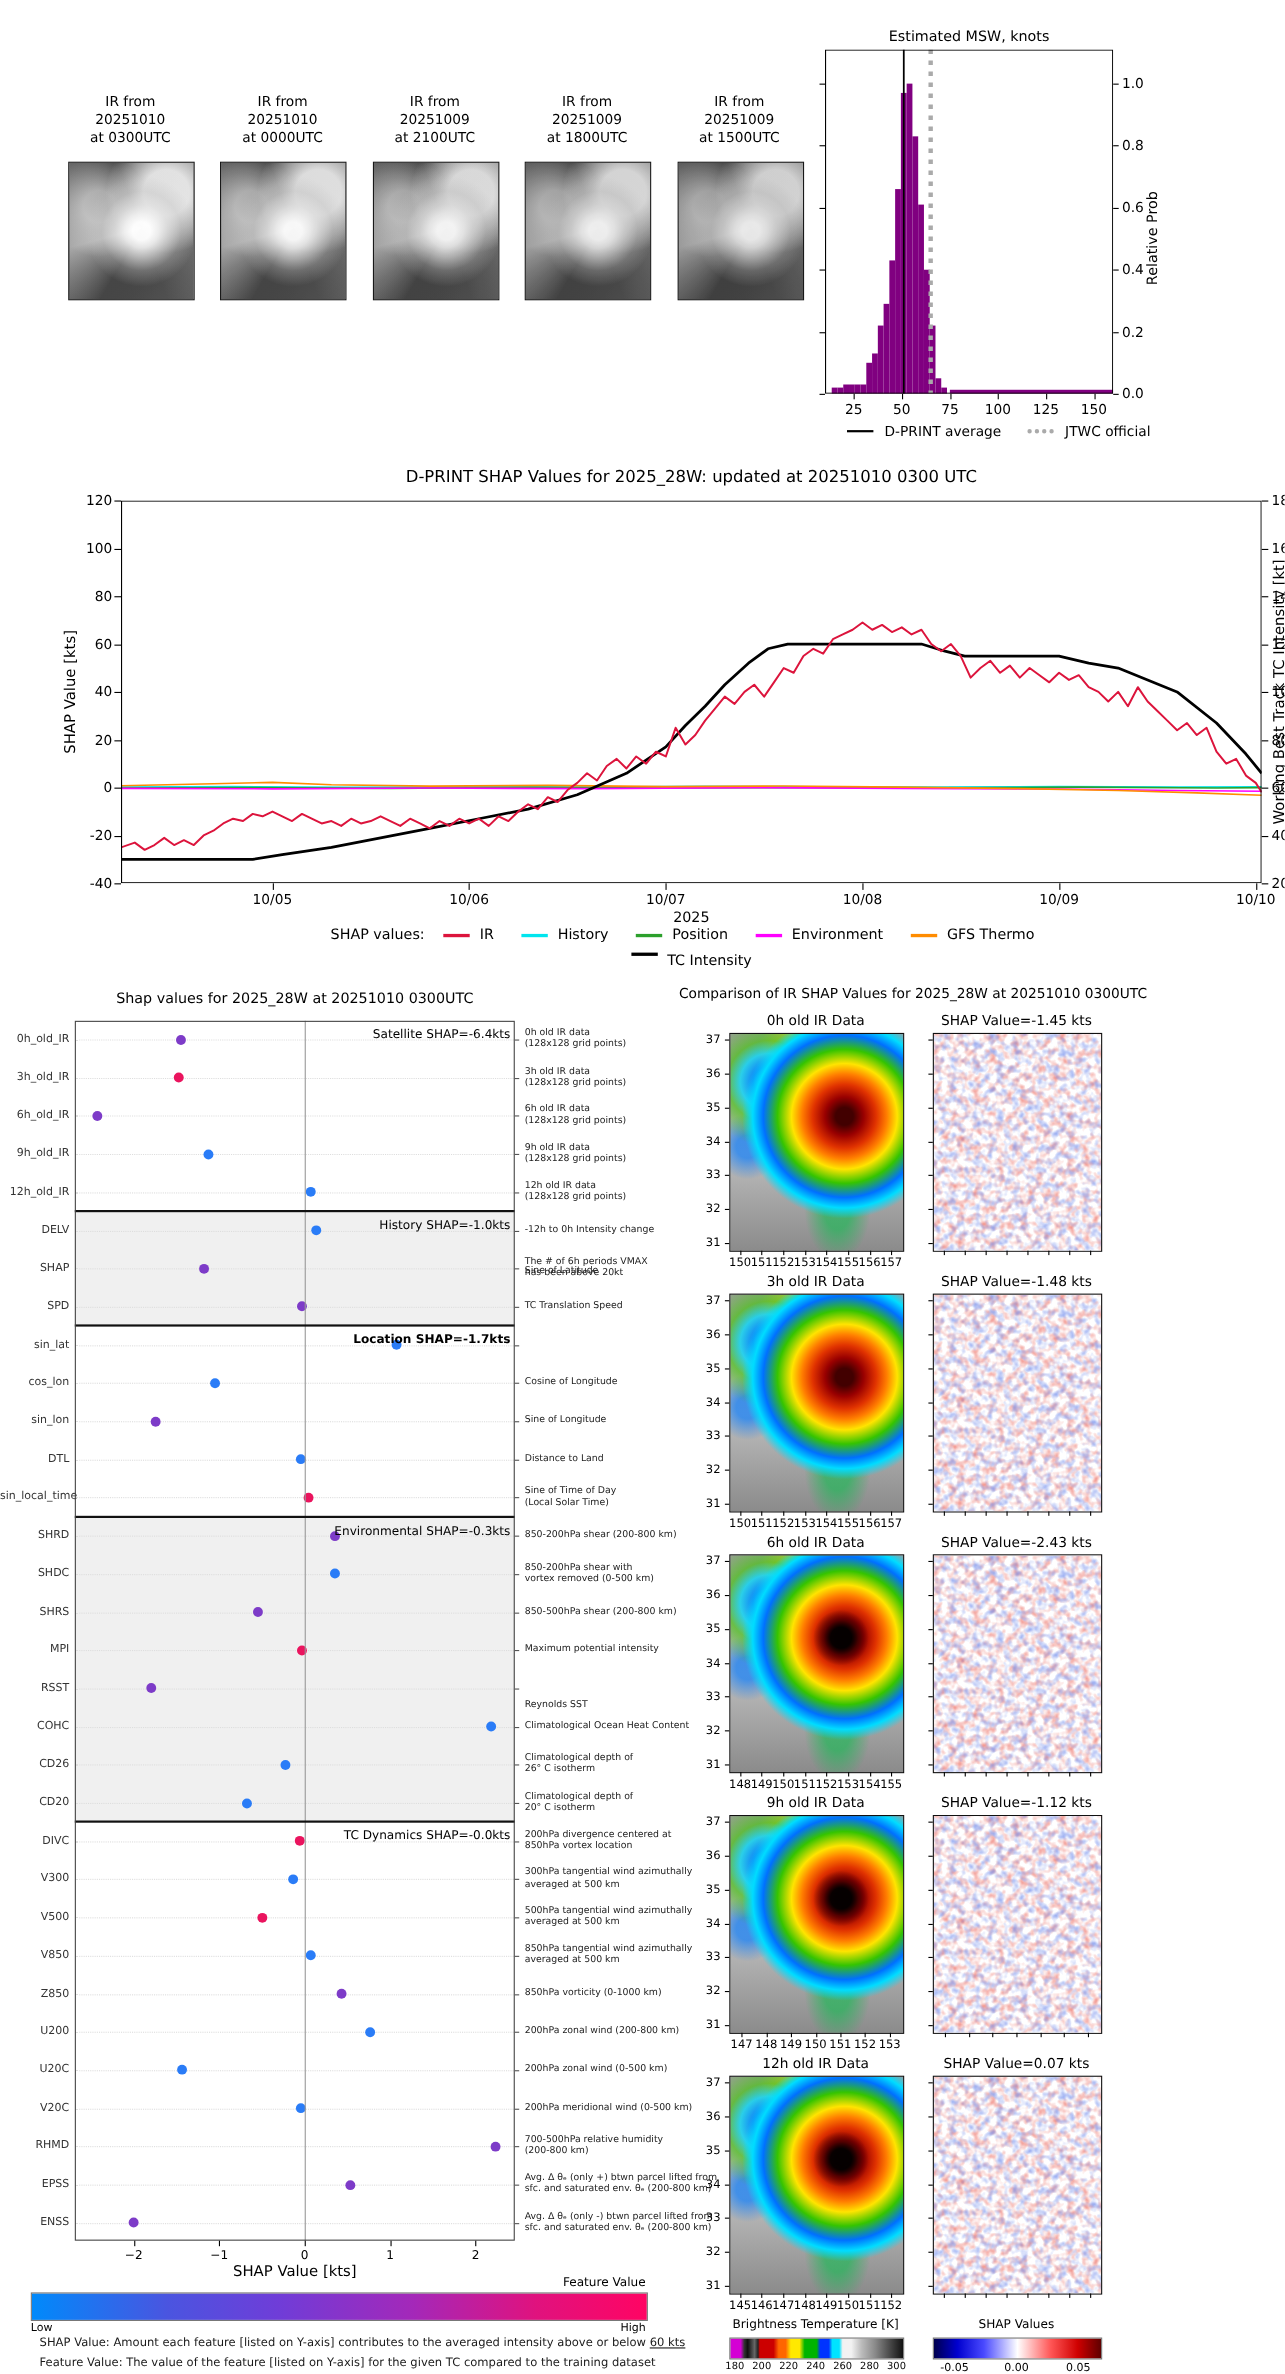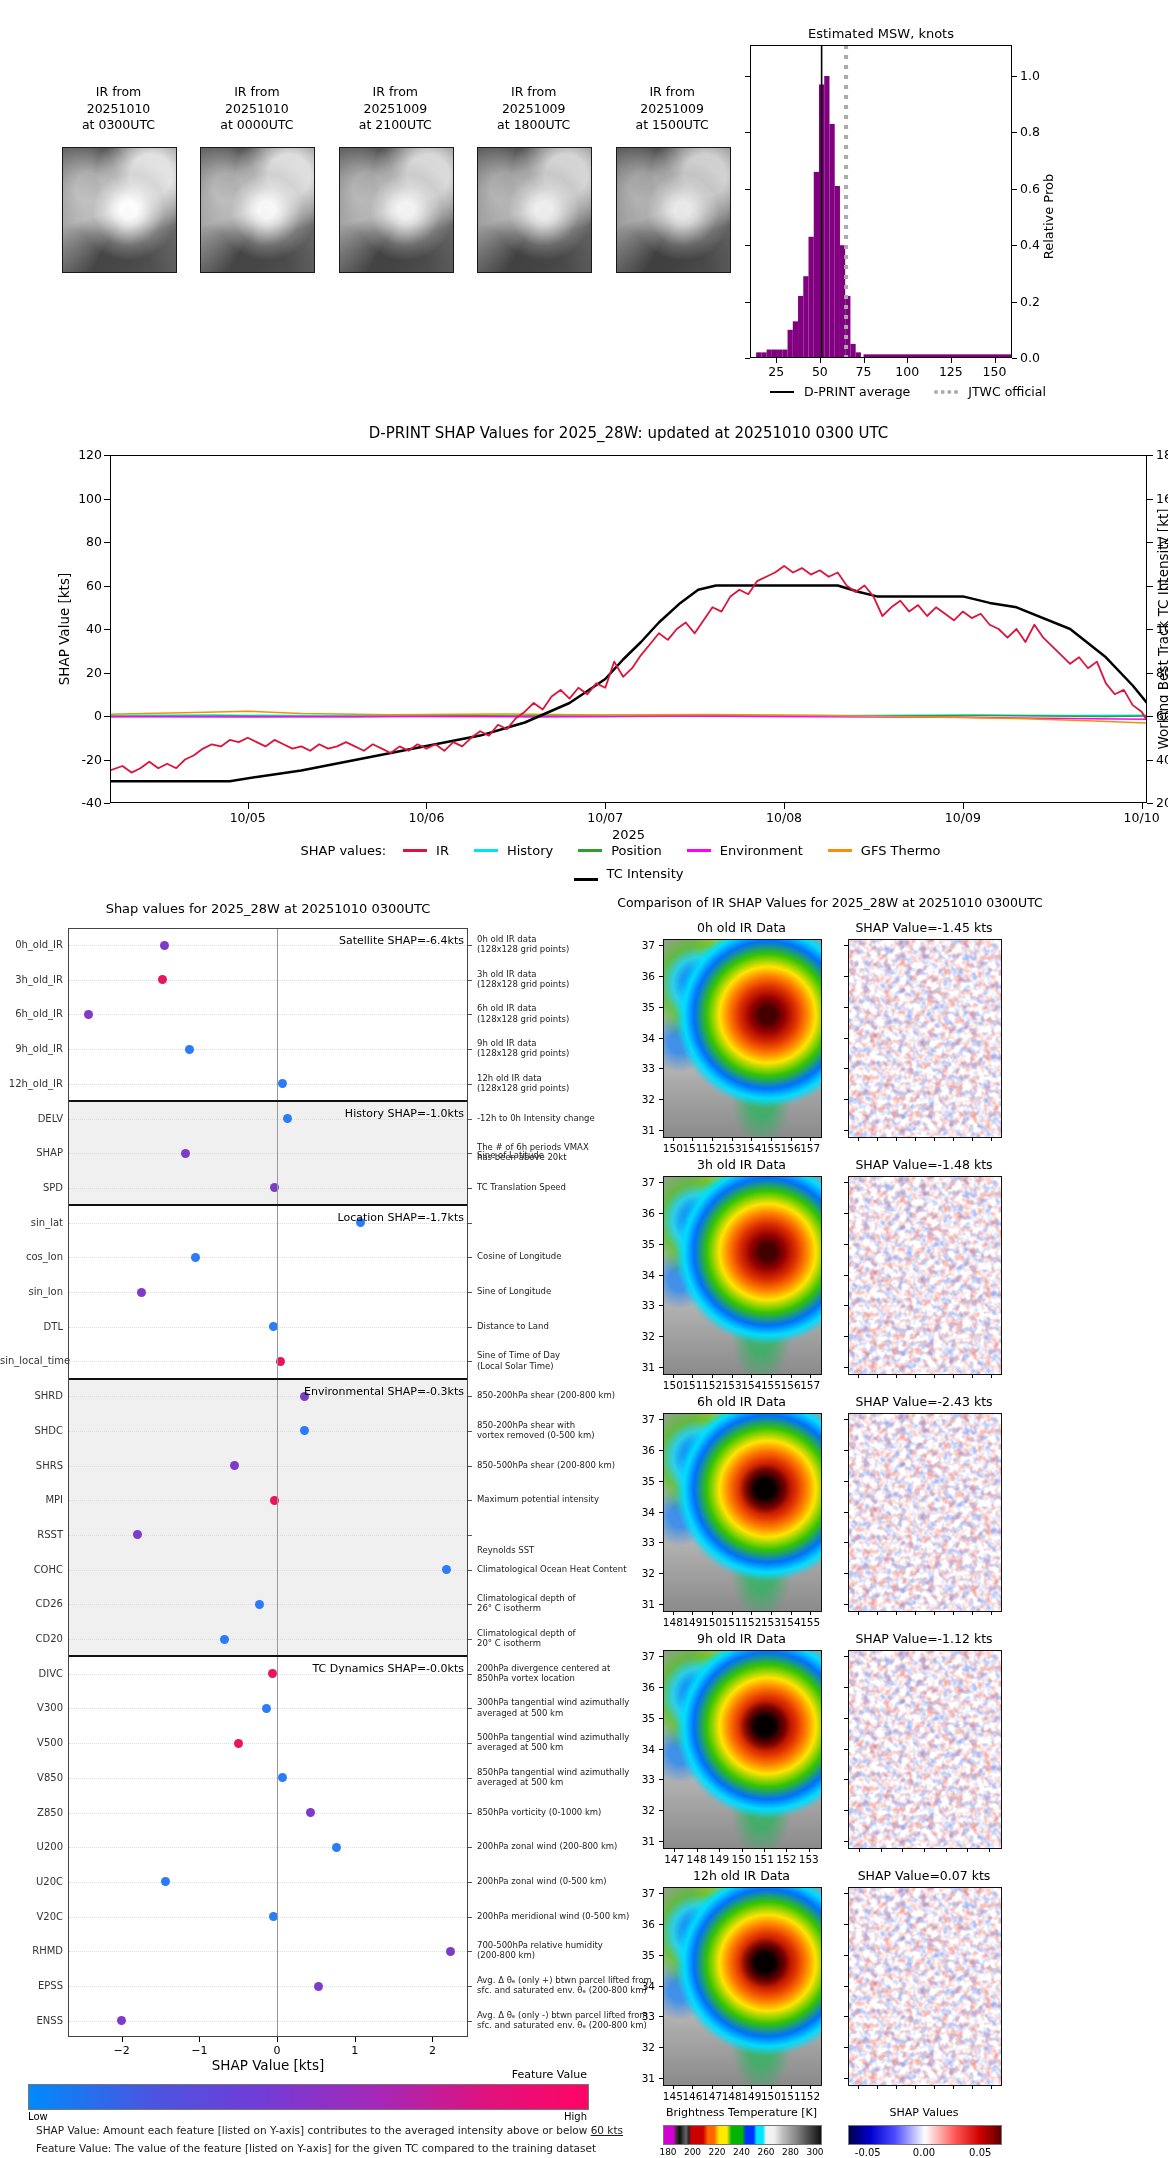--- a/index.html
+++ b/index.html
@@ -170,21 +170,21 @@
         <span style="margin-right: 16px;">IR</span>
         <span style="display: inline-block; width: 24px; height: 3px; background: rgb(0, 229, 238);"></span>
         <span style="margin-right: 16px;">History</span>
         <span style="display: inline-block; width: 24px; height: 3px; background: rgb(44, 160, 44);"></span>
         <span style="margin-right: 16px;">Position</span>
         <span style="display: inline-block; width: 24px; height: 3px; background: rgb(255, 0, 255);"></span>
         <span style="margin-right: 16px;">Environment</span>
         <span style="display: inline-block; width: 24px; height: 3px; background: rgb(255, 140, 0);"></span>
         <span style="margin-right: 16px;">GFS Thermo</span>
       </div>
-      <div class=" lbl" style="left: 110px; top: 866px; width: 1037px; display: flex; justify-content: center; align-items: flex-end; gap: 9px; font-size: 13px;">
+      <div class=" lbl" style="left: 110px; top: 866px; width: 1037px; display: flex; justify-content: center; align-items: flex-start; gap: 9px; font-size: 13px;">
         <span style="display: inline-block; width: 24px; height: 3px; background: rgb(0, 0, 0);"></span>
         <span>TC Intensity</span>
       </div>
     </div>
   <div id="feat">
       <div class=" lbl" style="top: 901px; left: 68px; width: 400px; text-align: center; font-size: 13px;">Shap values for 2025_28W at 20251010 0300UTC</div>
       <div class="rowline" style="position: absolute; left: 69px; top: 945px; width: 398px; height: 0px;"></div>
       <div class=" lbl" style="left: 0px; top: 939px; width: 63px; text-align: right; font-size: 10px; color: rgb(51, 51, 51);">0h_old_IR</div>
       <div style="position: absolute; left: 468px; top: 945px; width: 4px; height: 1px; background: rgb(85, 85, 85);"></div>
       <div class=" lbl" style="left: 477px; top: 934px; width: 220px; font-size: 8.5px; line-height: 1.2; color: rgb(34, 34, 34); white-space: normal;">
@@ -278,21 +278,21 @@
       </div>
       <div class="dot" style="position: absolute; left: 268.615px; top: 1322.2px; background: rgb(42, 124, 247);"></div>
       <div class="rowline" style="position: absolute; left: 69px; top: 1361.4px; width: 398px; height: 0px;"></div>
       <div class=" lbl" style="left: 0px; top: 1355.4px; width: 63px; text-align: right; font-size: 10px; color: rgb(51, 51, 51);">sin_local_time</div>
       <div style="position: absolute; left: 468px; top: 1361.4px; width: 4px; height: 1px; background: rgb(85, 85, 85);"></div>
       <div class=" lbl" style="left: 477px; top: 1350.4px; width: 220px; font-size: 8.5px; line-height: 1.2; color: rgb(34, 34, 34); white-space: normal;">
         <div>Sine of Time of Day</div>
         <div>(Local Solar Time)</div>
       </div>
       <div class="dot" style="position: absolute; left: 275.608px; top: 1356.9px; background: rgb(234, 20, 94);"></div>
-      <div class=" lbl" style="left: 214px; top: 1211.25px; width: 250px; text-align: right; font-size: 11px;">Location SHAP=-1.7kts</div>
+      <div class=" lbl" style="left: 214px; top: 1211.25px; width: 250px; text-align: right; font-size: 11px; font-weight: bold;">Location SHAP=-1.7kts</div>
       <div class="band" style="position: absolute; left: 68px; top: 1378.75px; width: 400px; height: 277.6px;"></div>
       <div class="rowline" style="position: absolute; left: 69px; top: 1396.1px; width: 398px; height: 0px;"></div>
       <div class=" lbl" style="left: 0px; top: 1390.1px; width: 63px; text-align: right; font-size: 10px; color: rgb(51, 51, 51);">SHRD</div>
       <div style="position: absolute; left: 468px; top: 1396.1px; width: 4px; height: 1px; background: rgb(85, 85, 85);"></div>
       <div class=" lbl" style="left: 477px; top: 1390.1px; width: 220px; font-size: 8.5px; line-height: 1.2; color: rgb(34, 34, 34); white-space: normal;">
         <div>850-200hPa shear (200-800 km)</div>
       </div>
       <div class="dot" style="position: absolute; left: 299.695px; top: 1391.6px; background: rgb(125, 59, 200);"></div>
       <div class="rowline" style="position: absolute; left: 69px; top: 1430.8px; width: 398px; height: 0px;"></div>
       <div class=" lbl" style="left: 0px; top: 1424.8px; width: 63px; text-align: right; font-size: 10px; color: rgb(51, 51, 51);">SHDC</div>

